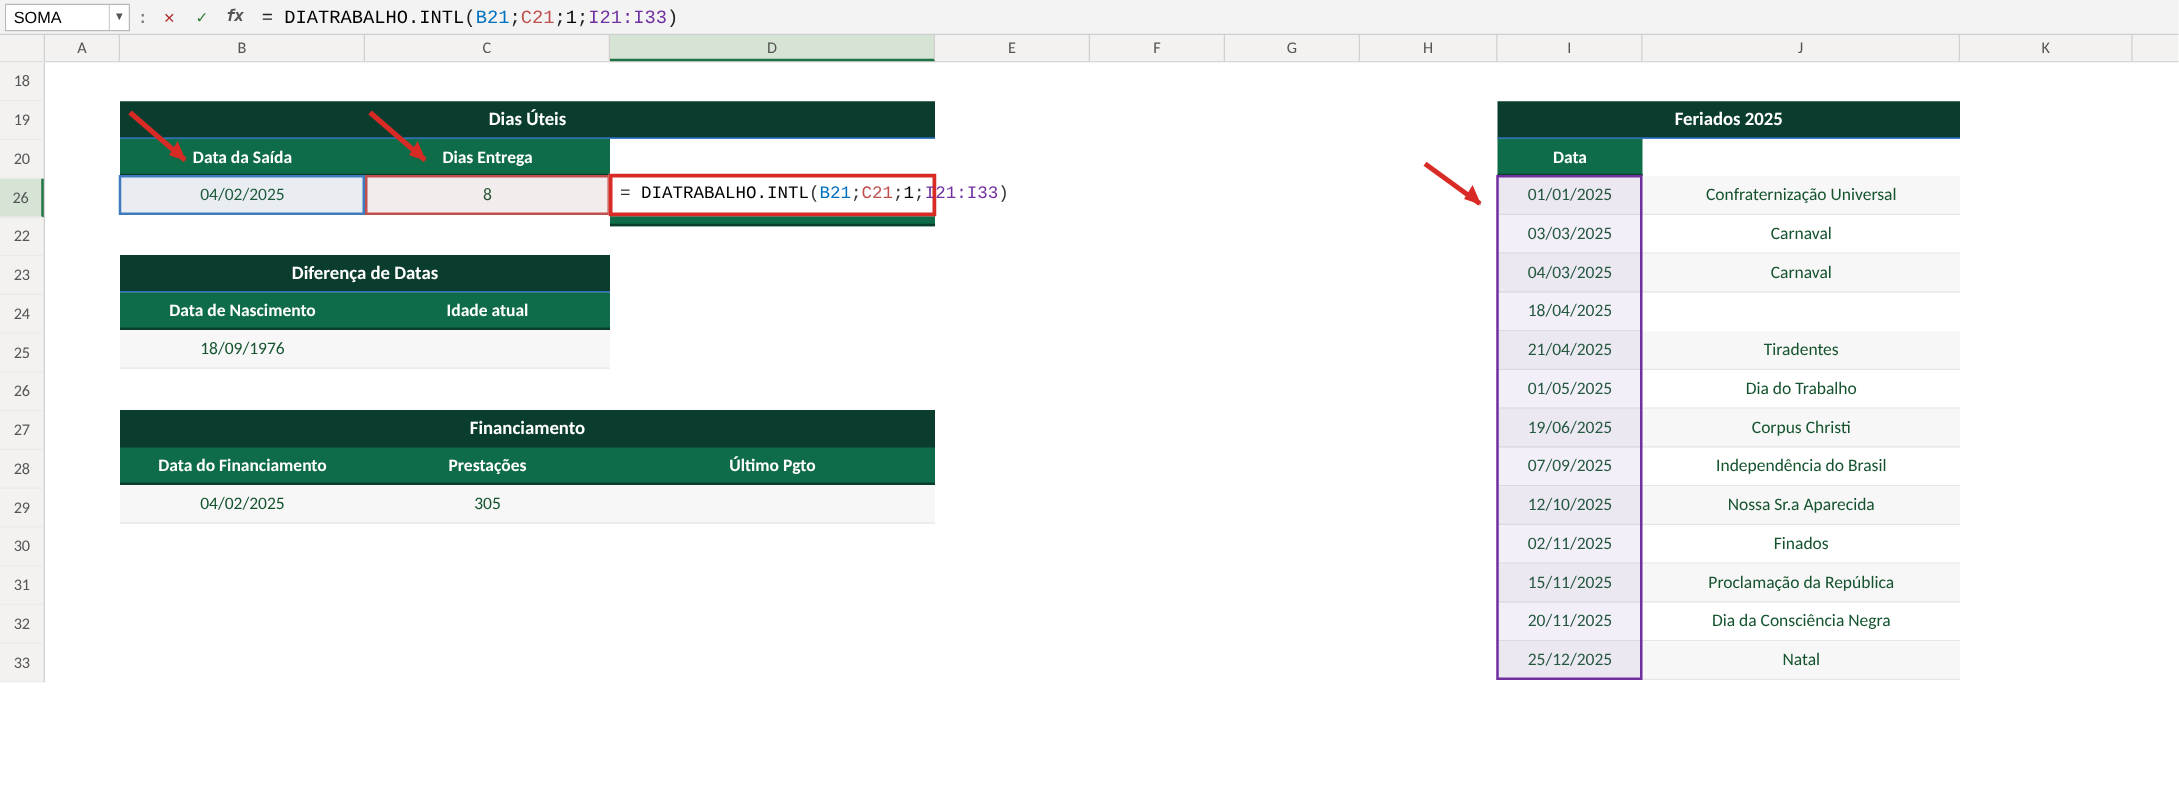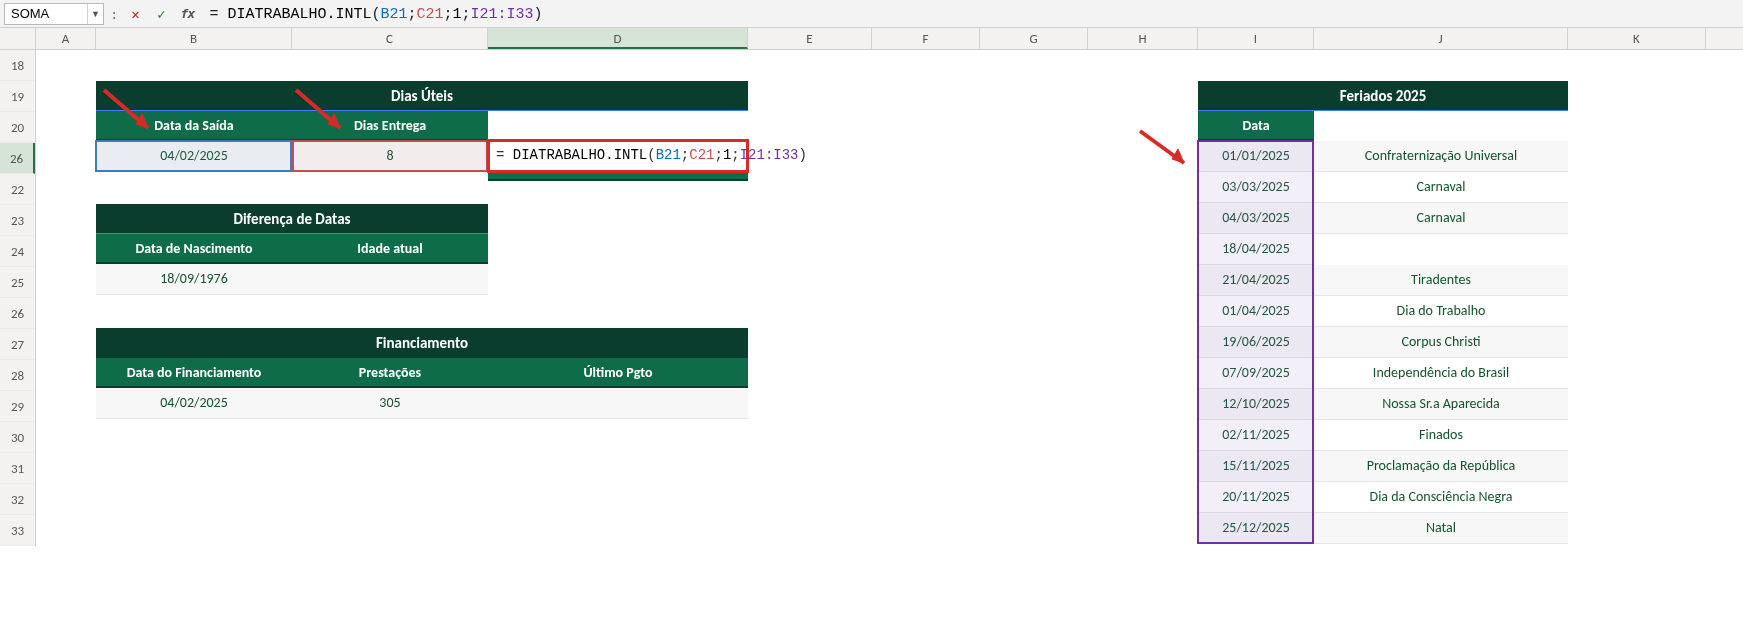--- a/index.html
+++ b/index.html
@@ -300,21 +300,21 @@
 
     <div class="box cell light" style="left:1162px; top:91px;  width:116px; height:31px;">01/01/2025</div>
     <div class="box cell light" style="left:1278px; top:91px;  width:254px; height:31px;">Confraternização Universal</div>
     <div class="box cell" style="left:1162px; top:122px; width:116px; height:31px;">03/03/2025</div>
     <div class="box cell" style="left:1278px; top:122px; width:254px; height:31px;">Carnaval</div>
     <div class="box cell light" style="left:1162px; top:153px; width:116px; height:31px;">04/03/2025</div>
     <div class="box cell light" style="left:1278px; top:153px; width:254px; height:31px;">Carnaval</div>
     <div class="box cell" style="left:1162px; top:184px; width:116px; height:31px;">18/04/2025</div>
     <div class="box cell light" style="left:1162px; top:215px; width:116px; height:31px;">21/04/2025</div>
     <div class="box cell light" style="left:1278px; top:215px; width:254px; height:31px;">Tiradentes</div>
-    <div class="box cell" style="left:1162px; top:246px; width:116px; height:31px;">01/04/2025</div>
+    <div class="box cell" style="left:1162px; top:246px; width:116px; height:31px;">01/05/2025</div>
     <div class="box cell" style="left:1278px; top:246px; width:254px; height:31px;">Dia do Trabalho</div>
     <div class="box cell light" style="left:1162px; top:277px; width:116px; height:31px;">19/06/2025</div>
     <div class="box cell light" style="left:1278px; top:277px; width:254px; height:31px;">Corpus Christi</div>
     <div class="box cell" style="left:1162px; top:308px; width:116px; height:31px;">07/09/2025</div>
     <div class="box cell" style="left:1278px; top:308px; width:254px; height:31px;">Independência do Brasil</div>
     <div class="box cell light" style="left:1162px; top:339px; width:116px; height:31px;">12/10/2025</div>
     <div class="box cell light" style="left:1278px; top:339px; width:254px; height:31px;">Nossa Sr.a Aparecida</div>
     <div class="box cell" style="left:1162px; top:370px; width:116px; height:31px;">02/11/2025</div>
     <div class="box cell" style="left:1278px; top:370px; width:254px; height:31px;">Finados</div>
     <div class="box cell light" style="left:1162px; top:401px; width:116px; height:31px;">15/11/2025</div>

